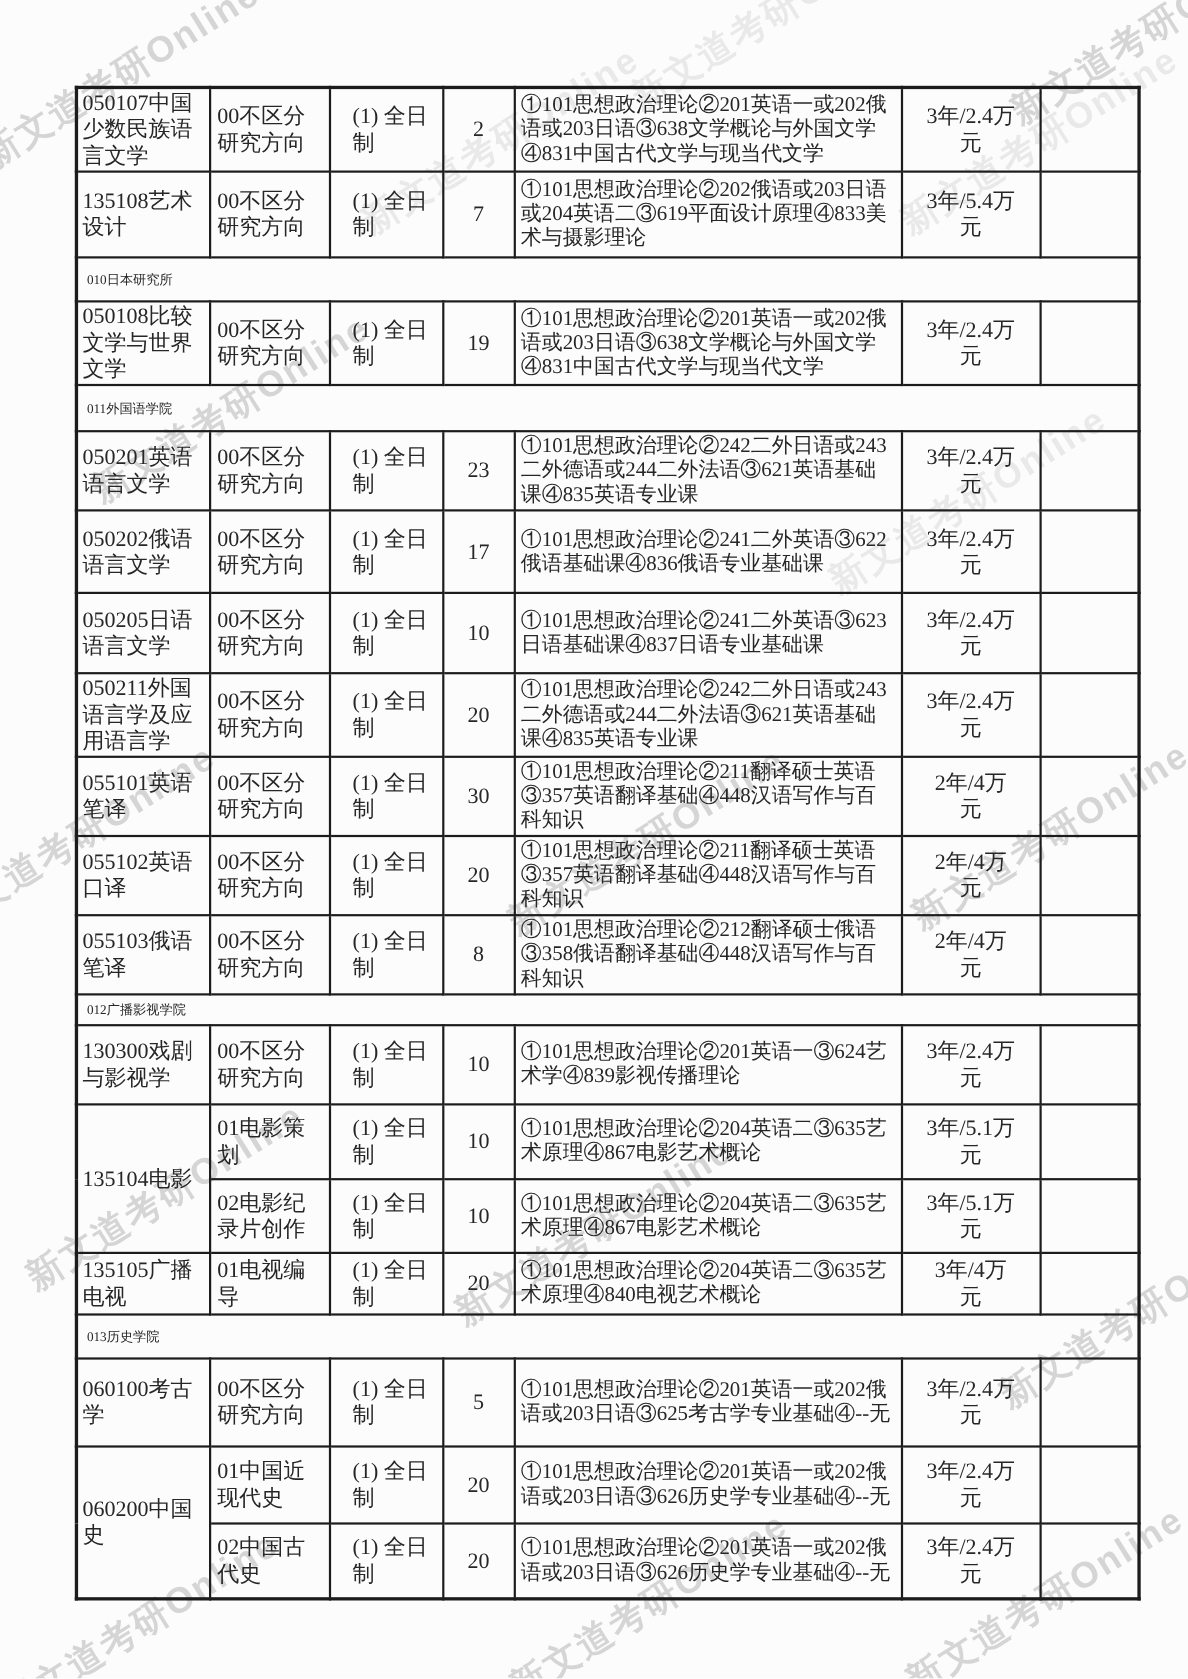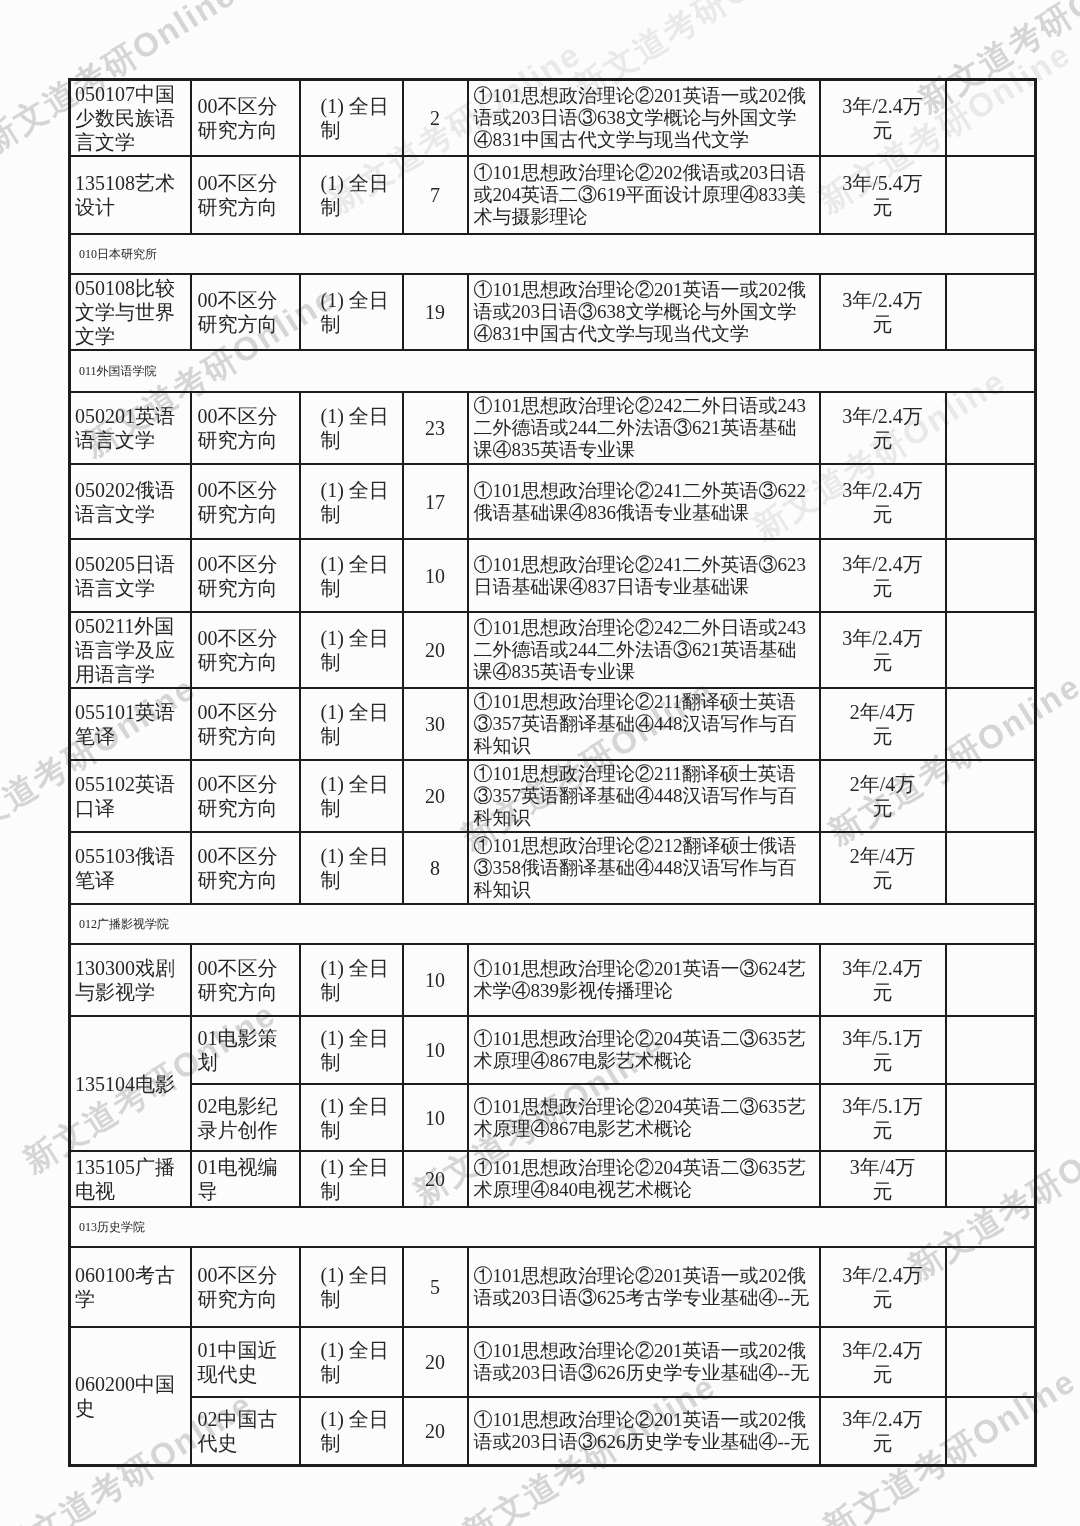--- a/index.html
+++ b/index.html
@@ -188,21 +188,21 @@
       <tr style="height:66px">
         <td class="code">055103俄语笔译</td>
         <td class="dir">00不区分研究方向</td>
         <td class="mode">(1) 全日制</td>
         <td class="count">8</td>
         <td class="subj">①101思想政治理论②212翻译硕士俄语③358俄语翻译基础④448汉语写作与百科知识</td>
         <td class="fee">2年/4万元</td>
         <td class="note"></td>
       </tr>
 
-      <tr style="height:40px">
+      <tr style="height:28px">
         <td class="section" colspan="7">012广播影视学院</td>
       </tr>
 
       <tr style="height:72px">
         <td class="code">130300戏剧与影视学</td>
         <td class="dir">00不区分研究方向</td>
         <td class="mode">(1) 全日制</td>
         <td class="count">10</td>
         <td class="subj">①101思想政治理论②201英语一③624艺术学④839影视传播理论</td>
         <td class="fee">3年/2.4万元</td>

